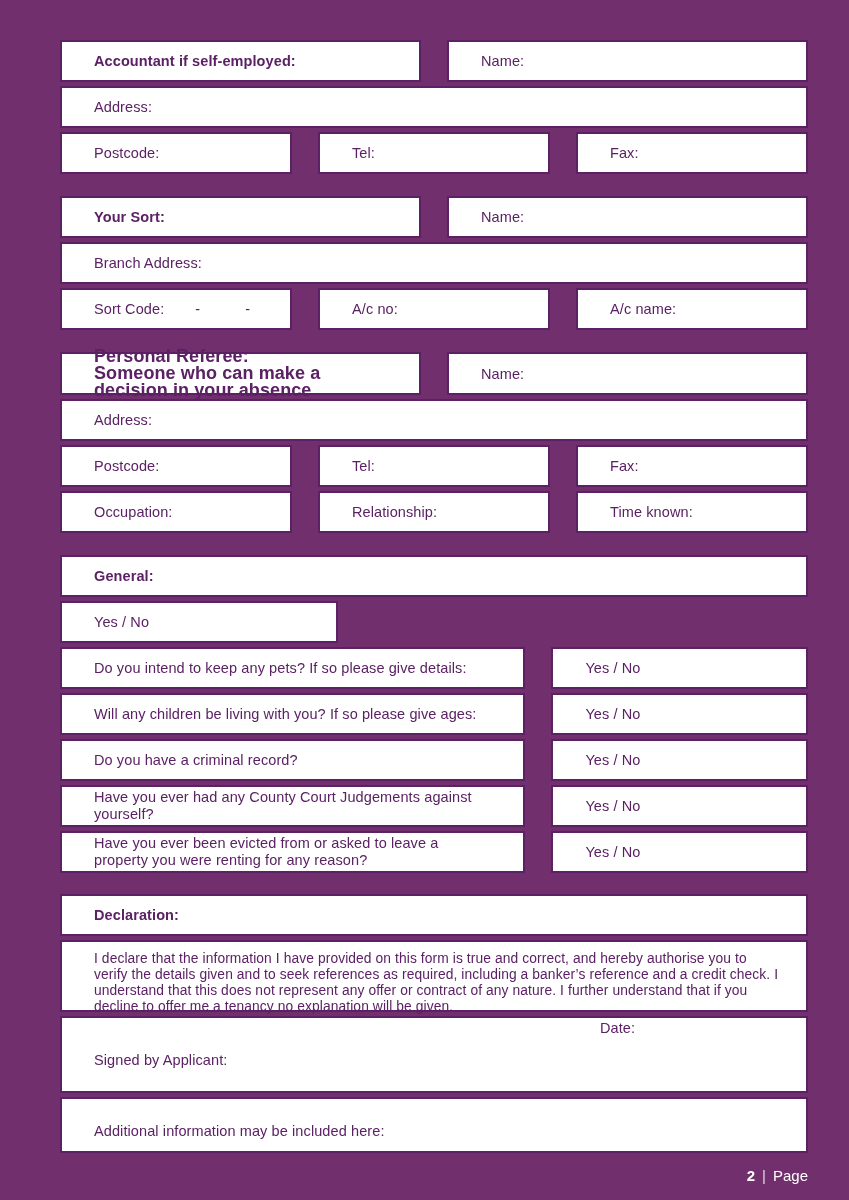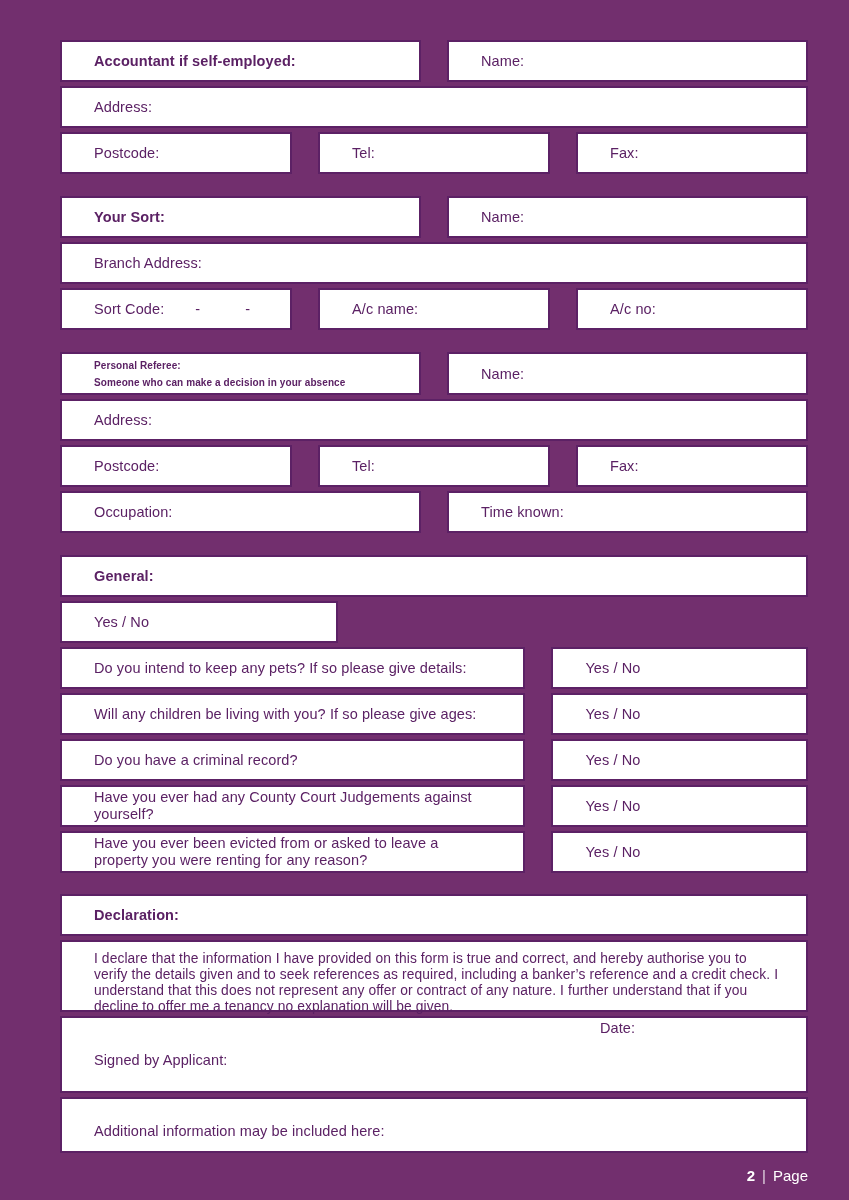--- a/index.html
+++ b/index.html
@@ -30,21 +30,21 @@
     letter-spacing:0.1px;
     margin-left:20px;
   }
   .h42 { height:42px; }
   .bold { font-weight:bold; }
   .w-half { width:381px; }
   .w-full { width:768px; }
   .w-third { flex:1 1 0; }
   .q-left { width:510px; line-height:1.15; padding-right:36px; }
   .q-right { width:278px; }
-  .two-line { height:43px; flex-direction:column; align-items:flex-start; justify-content:center; line-height:17px; font-size:10px; }
+  .two-line { height:43px; flex-direction:column; align-items:flex-start; justify-content:center; line-height:17px; font-size:18px; }
   .decl-text {
     height:72px;
     align-items:flex-start;
     padding-top:9px;
     font-size:13.8px;
     line-height:16px;
     padding-right:22px;
   }
   .signed-box {
     height:77px;
@@ -118,24 +118,24 @@
         <span>Branch Address:</span>
       </div>
     </div>
     <div class="row">
       <div class="box h42 w-third">
         <span>Sort Code:</span>
         <span class="sort-dash-1">-</span>
         <span class="sort-dash-2">-</span>
       </div>
       <div class="box h42 w-third">
+        <span>A/c no:</span>
+      </div>
+      <div class="box h42 w-third">
         <span>A/c name:</span>
-      </div>
-      <div class="box h42 w-third">
-        <span>A/c no:</span>
       </div>
     </div>
   </div>
 
   <div class="section gap-a">
     <div class="row">
       <div class="box two-line w-half bold">
         <span>Personal Referee:</span>
         <span>Someone who can make a decision in your absence</span>
       </div>
@@ -155,20 +155,23 @@
       <div class="box h42 w-third">
         <span>Tel:</span>
       </div>
       <div class="box h42 w-third">
         <span>Fax:</span>
       </div>
     </div>
     <div class="row">
       <div class="box h42 w-third">
         <span>Occupation:</span>
+      </div>
+      <div class="box h42 w-third">
+        <span>Relationship:</span>
       </div>
       <div class="box h42 w-third">
         <span>Time known:</span>
       </div>
     </div>
   </div>
 
   <div class="section gap-b">
     <div class="row">
       <div class="box h42 w-full bold">

